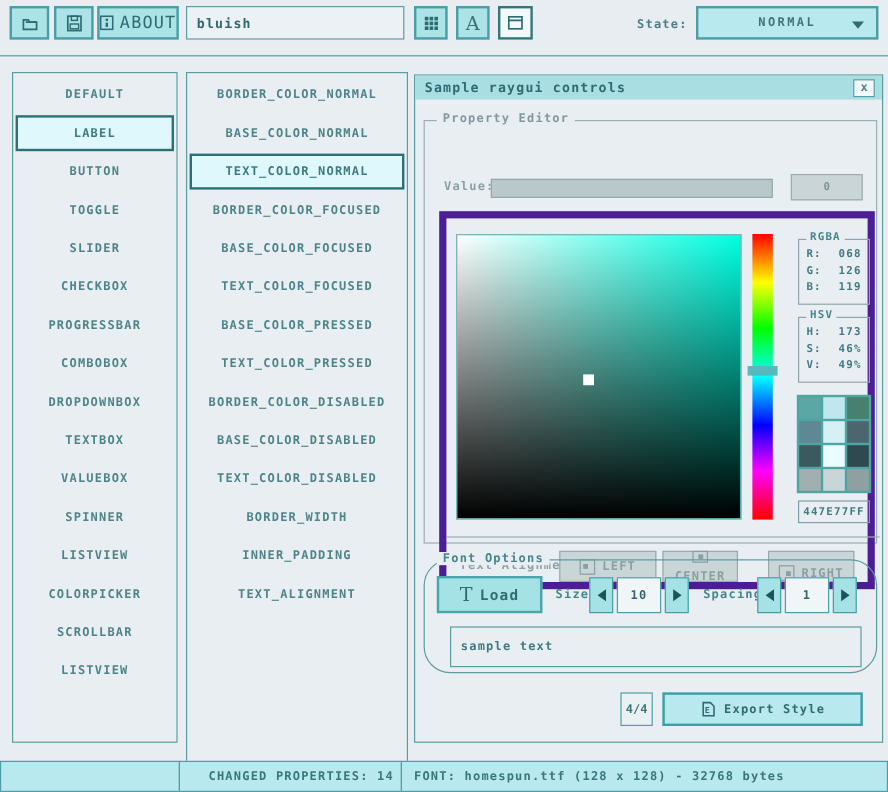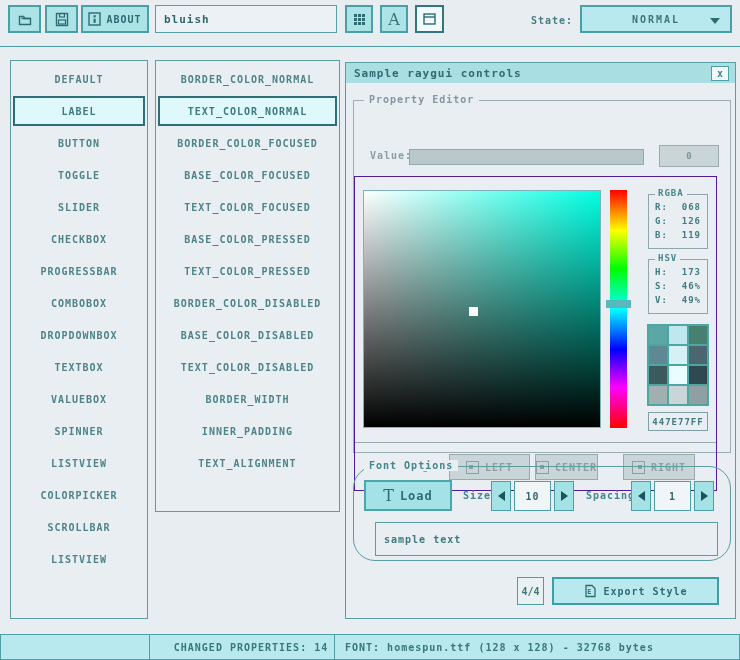--- a/index.html
+++ b/index.html
@@ -4,21 +4,21 @@
 <style>
   * { margin:0; padding:0; box-sizing:border-box; }
   html,body { width:740px; height:660px; }
   body { font-family:"DejaVu Sans Mono", monospace; background:#E7EDF1; }
   #app { position:relative; width:740px; height:660px; background:#E7EDF1; overflow:hidden; }
 
   
   #toolbar { position:absolute; left:0; top:0; width:740px; height:47px; border-bottom:1px solid #4E9FA5; }
   .tb-btn { position:absolute; top:5px; height:28px; background:#ABE3E7; border:2px solid #4A9FA6;
             display:flex; align-items:center; justify-content:center; gap:5px; cursor:default; }
-  .tb-btn .lbl { font-size:10px; font-weight:bold; letter-spacing:1px; color:#2F6B72; }
+  .tb-btn .lbl { font-size:14px; font-weight:normal; letter-spacing:1px; color:#2F6B72; }
   #btn-open { left:8px; width:33px; }
   #btn-save { left:45px; width:33px; }
   #btn-about { left:81px; width:68px; }
   #style-name { position:absolute; left:155px; top:5px; width:182px; height:28px; background:#EBF1F4;
                 border:1px solid #5C9EA0; font-family:"DejaVu Sans Mono",monospace; font-weight:bold;
                 letter-spacing:1px; font-size:11px; color:#33676D; padding:0 8px; outline:none; }
   #btn-grid { left:345px; width:28px; }
   #btn-font { left:380px; width:28px; }
   #btn-window { left:415px; width:29px; background:#F2F9FA; border:2px solid #35757C; }
   #state-label { position:absolute; left:511px; top:15px; width:62px; text-align:right; font-size:10px;
@@ -26,21 +26,21 @@
   #state-dropdown { position:absolute; left:580px; top:5px; width:152px; height:28px; background:#B8E9EF;
                     border:2px solid #4A9FA6; display:flex; align-items:center; justify-content:center; }
   #state-dropdown .val { font-size:10px; font-weight:bold; letter-spacing:2px; color:#3E757B; }
   .dd-arrow { position:absolute; right:10px; top:11px; width:0; height:0;
               border-left:5px solid transparent; border-right:5px solid transparent; border-top:6px solid #2F6B72; }
   .serif-glyph { font-family:"DejaVu Serif", serif; color:#3A7078; }
 
   
   .listview { position:absolute; top:60px; background:#E9EEF2; border:1px solid #5C9EA0; padding-top:3px; }
   #controls-list { left:10px; width:138px; height:559px; }
-  #properties-list { left:155px; width:185px; height:452px; }
+  #properties-list { left:155px; width:185px; height:601px; }
   .item { height:30px; margin:0 2px 2px 2px; display:flex; align-items:center; justify-content:center;
           font-size:10px; font-weight:bold; letter-spacing:1px; color:#4E8488; }
   .item.selected { background:#DFF8FC; border:2px solid #2E6E76; color:#3E7B80; }
 
   
   #sample-window { position:absolute; left:345px; top:62px; width:391px; height:557px;
                    background:#E9EEF2; border:1px solid #5C9EA0; }
   #titlebar { position:absolute; left:0; top:0; right:0; height:20px; background:#A9DFE3;
               display:flex; align-items:center; padding-left:8px; }
   #titlebar .t { font-size:11px; font-weight:bold; letter-spacing:1px; color:#2F6B72; }
@@ -59,21 +59,21 @@
   
   #value-label { position:absolute; left:16px; top:49px; font-size:10px; font-weight:bold;
                  letter-spacing:1px; color:#8CA1A5; }
   #value-slider { position:absolute; left:55px; top:48px; width:235px; height:16px;
                   background:#B9C8CA; border:1px solid #93A8AB; }
   #value-button { position:absolute; left:305px; top:44px; width:60px; height:22px; background:#C9D5D6;
                   border:1px solid #9AACAE; display:flex; align-items:center; justify-content:center;
                   font-size:9px; font-weight:bold; color:#7E9597; }
 
   
-  #color-panel { position:absolute; left:0; top:75px; width:363px; height:315px; border:1px solid #4c1d95; }
+  #color-panel { position:absolute; left:12px; top:75px; width:363px; height:315px; border:6px solid #4c1d95; }
   #picker-area { position:absolute; left:8px; top:13px; width:238px; height:238px; border:1px solid #7FB3B8; }
   #picker-cursor { position:absolute; width:9px; height:9px; background:#FFFFFF; }
   #hue-bar { position:absolute; left:255px; top:13px; width:17px; height:238px;
              background:linear-gradient(to bottom,#FF0000 0%,#FFFF00 17%,#00FF00 33%,#00FFFF 50%,#0000FF 67%,#FF00FF 83%,#FF0000 100%); }
   #hue-handle { position:absolute; left:251px; width:25px; height:8px; background:#57B9BE; }
 
   .mini-group { position:absolute; left:293px; width:60px; height:55px; border:1px solid #8FA6AC; }
   .mini-group > .gb-label { position:absolute; top:-7px; left:6px; background:#E9EEF2; padding:0 3px;
                             font-size:9px; font-weight:bold; letter-spacing:1px; color:#46858B; }
   .mini-row { display:flex; justify-content:space-between; padding:0 6px; margin-top:4px;
@@ -86,21 +86,21 @@
   #hex-box { position:absolute; left:293px; top:235px; width:60px; height:19px; border:1px solid #7FA0A6;
              display:flex; align-items:center; justify-content:center; font-size:9px; font-weight:bold;
              letter-spacing:1px; color:#417A80; }
 
   #align-row { position:absolute; left:0; top:265px; width:361px; height:48px; border-top:1px solid #9BAEB4; }
   #align-label { position:absolute; left:11px; top:18px; font-size:10px; font-weight:bold;
                  letter-spacing:1px; color:#8CA1A5; }
   .align-btn { position:absolute; top:11px; height:26px; background:#C9D5D6; border:1px solid #9AA9AC;
                display:flex; align-items:center; justify-content:center; gap:6px;
                font-size:10px; font-weight:bold; letter-spacing:1px; color:#8A9FA3; }
-  #align-left { left:94px; width:81px; } #align-center { left:180px; width:63px; } #align-right { left:268px; width:72px; }
+  #align-left { left:94px; width:81px; } #align-center { left:180px; width:63px;flex-direction:column; } #align-right { left:268px; width:72px;align-items:flex-end; }
   .align-icon { width:13px; height:13px; border:1px solid #8A9FA3; display:flex; align-items:center; padding:2px; }
   .align-icon i { display:block; width:4px; height:4px; background:#8A9FA3; }
   .align-icon.c { justify-content:center; } .align-icon.r { justify-content:flex-end; }
 
   
   #load-btn { position:absolute; left:10px; top:13px; width:88px; height:31px; background:#A5E2E6;
               border:2px solid #49A6AC; display:flex; align-items:center; justify-content:center; gap:6px; }
   #load-btn .g { font-family:"DejaVu Serif",serif; font-size:16px; color:#2F6B72; }
   #load-btn .lbl { font-size:12px; font-weight:bold; letter-spacing:1px; color:#2F6B72; }
   .spin-label { position:absolute; top:23px; font-size:10px; font-weight:bold; letter-spacing:1px; color:#46858B; }
@@ -210,20 +210,21 @@
     <div class="item">VALUEBOX</div>
     <div class="item">SPINNER</div>
     <div class="item">LISTVIEW</div>
     <div class="item">COLORPICKER</div>
     <div class="item">SCROLLBAR</div>
     <div class="item">LISTVIEW</div>
   </div>
 
   <div class="listview" id="properties-list">
     <div class="item">BORDER_COLOR_NORMAL</div>
+    <div class="item">BASE_COLOR_NORMAL</div>
     <div class="item selected">TEXT_COLOR_NORMAL</div>
     <div class="item">BORDER_COLOR_FOCUSED</div>
     <div class="item">BASE_COLOR_FOCUSED</div>
     <div class="item">TEXT_COLOR_FOCUSED</div>
     <div class="item">BASE_COLOR_PRESSED</div>
     <div class="item">TEXT_COLOR_PRESSED</div>
     <div class="item">BORDER_COLOR_DISABLED</div>
     <div class="item">BASE_COLOR_DISABLED</div>
     <div class="item">TEXT_COLOR_DISABLED</div>
     <div class="item">BORDER_WIDTH</div>

